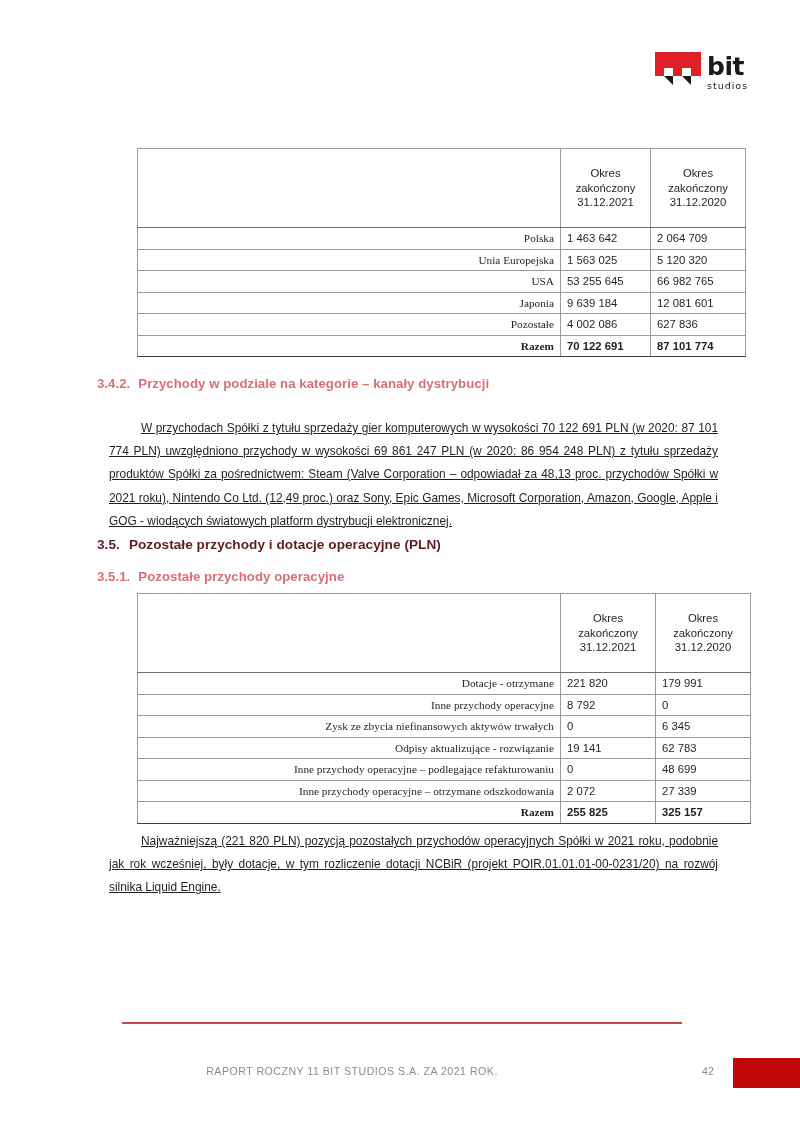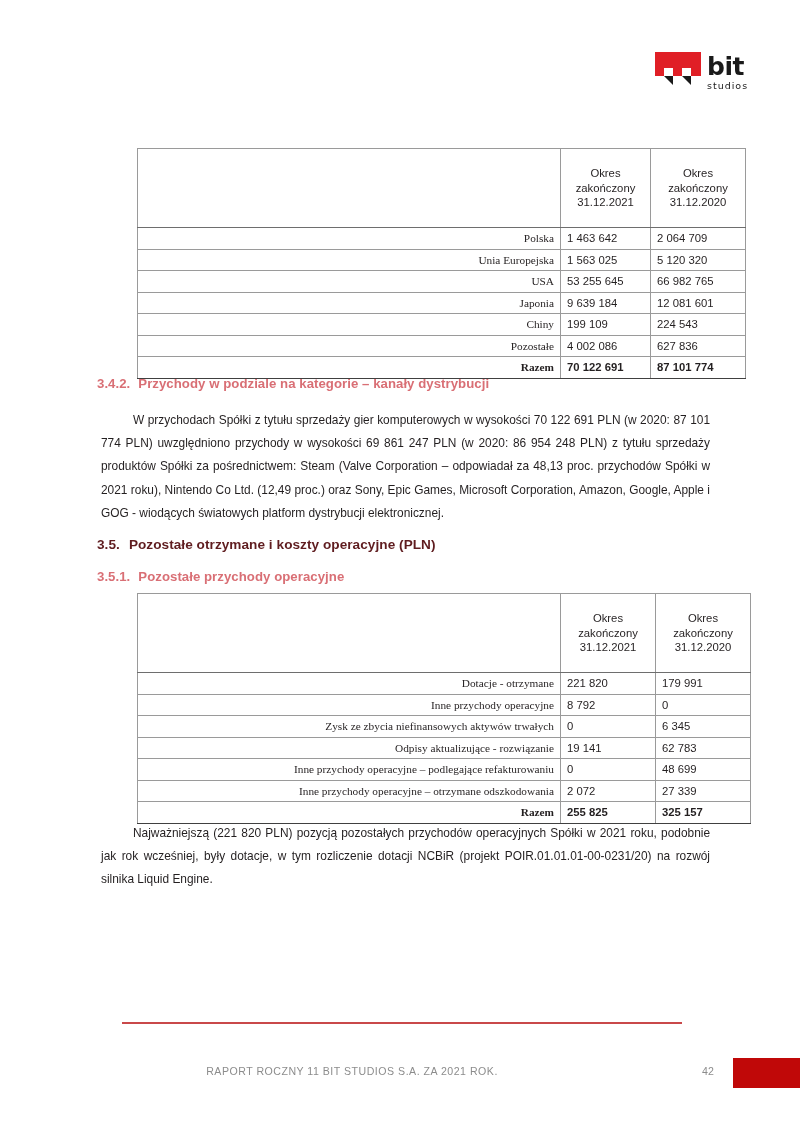--- a/index.html
+++ b/index.html
@@ -141,28 +141,29 @@
   }
   h2.h-main .num { margin-right: 9px; }
 
   #heading-342 { left: 97px; top: 376px; }
   #heading-35  { left: 97px; top: 537px; }
   #heading-351 { left: 97px; top: 569px; }
 
   
   p.body {
     position: absolute;
-    margin: 4px;
+    margin: 12px;
     width: 609px;
     left: 97px;
     font-size: 11.9px;
     line-height: 23.2px;
     text-align: justify;
     text-indent: 32px;
     color: #231f20;
+    text-decoration: underline;
   }
   #para-distribution { top: 405px; }
   #para-grants { top: 818px; }
 
   
   .footer-rule {
     position: absolute;
     left: 122px;
     top: 1022px;
     width: 560px;
@@ -256,45 +257,40 @@
         <td class="label">USA</td>
         <td class="num">53 255 645</td>
         <td class="num">66 982 765</td>
       </tr>
       <tr>
         <td class="label">Japonia</td>
         <td class="num">9 639 184</td>
         <td class="num">12 081 601</td>
       </tr>
       <tr>
-        <td class="label">Chiny</td>
-        <td class="num">199 109</td>
-        <td class="num">224 543</td>
-      </tr>
-      <tr>
         <td class="label">Pozostałe</td>
         <td class="num">4 002 086</td>
         <td class="num">627 836</td>
       </tr>
       <tr class="total">
         <td class="label">Razem</td>
         <td class="num">70 122 691</td>
         <td class="num">87 101 774</td>
       </tr>
     </tbody>
   </table>
 
   <h3 class="h-sub" id="heading-342">
     <span class="num">3.4.2.</span><span>Przychody w podziale na kategorie – kanały dystrybucji</span>
   </h3>
 
   <p class="body" id="para-distribution">W przychodach Spółki z tytułu sprzedaży gier komputerowych w wysokości 70 122 691 PLN (w 2020: 87 101 774 PLN) uwzględniono przychody w wysokości 69 861 247 PLN (w 2020: 86 954 248 PLN) z tytułu sprzedaży produktów Spółki za pośrednictwem: Steam (Valve Corporation – odpowiadał za 48,13 proc. przychodów Spółki w 2021 roku), Nintendo Co Ltd. (12,49 proc.) oraz Sony, Epic Games, Microsoft Corporation, Amazon, Google, Apple i GOG - wiodących światowych platform dystrybucji elektronicznej.</p>
 
   <h2 class="h-main" id="heading-35">
-    <span class="num">3.5.</span><span>Pozostałe otrzymane i koszty operacyjne (PLN)</span>
+    <span class="num">3.5.</span><span>Pozostałe przychody i dotacje operacyjne (PLN)</span>
   </h2>
 
   <h3 class="h-sub" id="heading-351">
     <span class="num">3.5.1.</span><span>Pozostałe przychody operacyjne</span>
   </h3>
 
   <table class="fin" id="table-other-operating-income">
     <colgroup>
       <col style="width:423px">
       <col style="width:95px">

